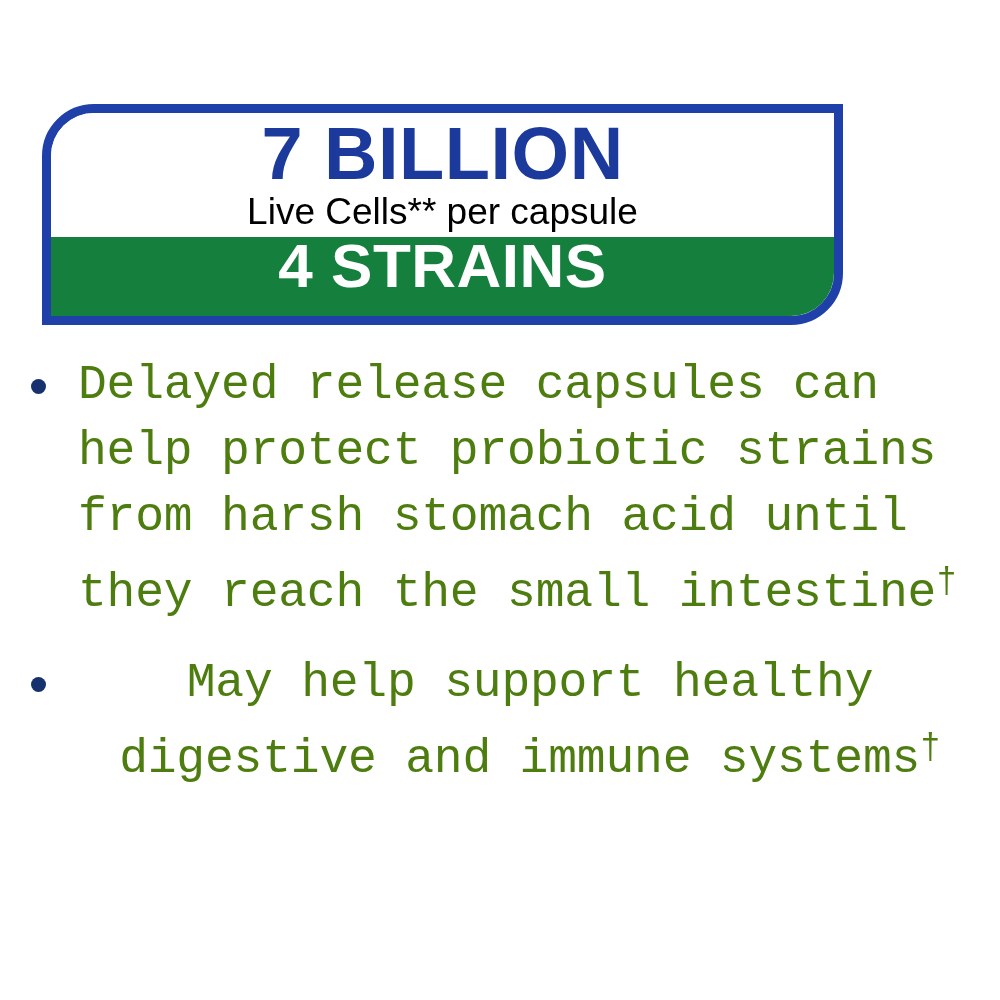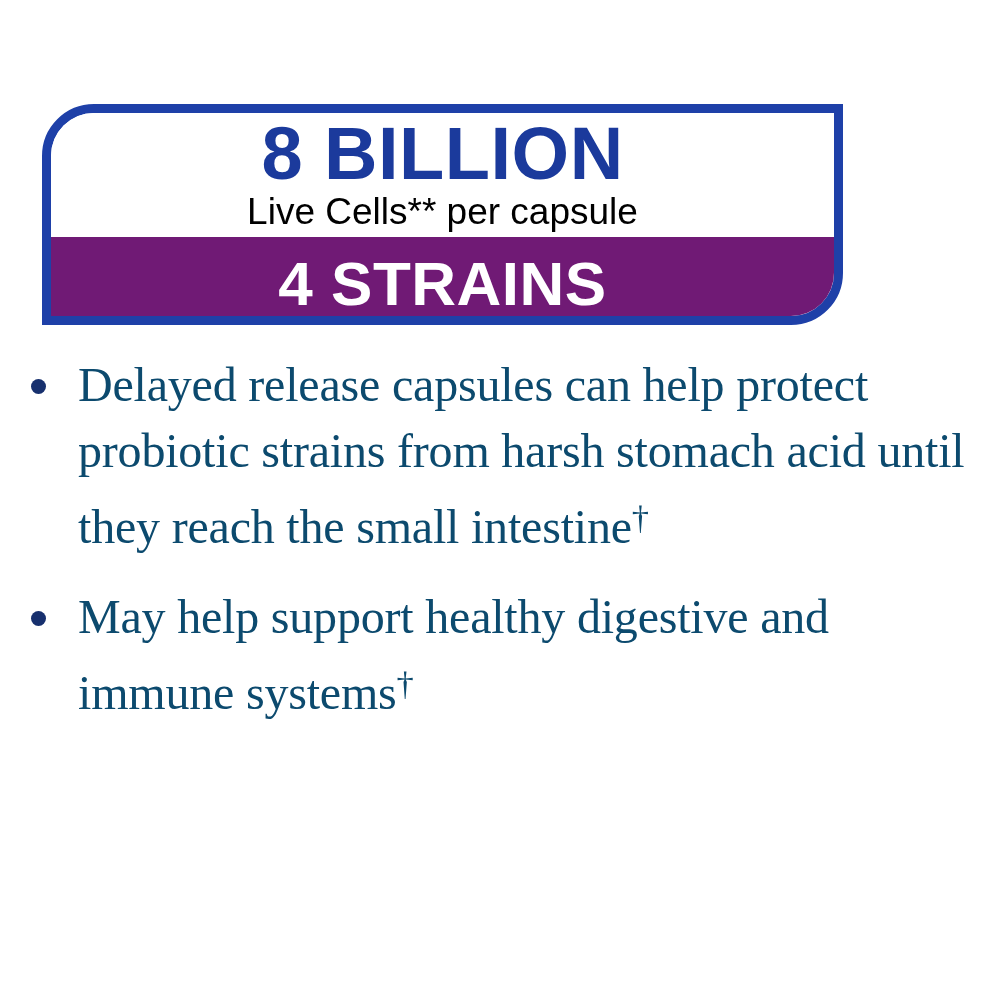--- a/index.html
+++ b/index.html
@@ -75,23 +75,23 @@
     color: #000000;
     white-space: nowrap;
   }
 
   .badge-bottom {
     position: absolute;
     left: 0;
     right: 0;
     top: 124px;
     bottom: 0;
-    background: #701a75;
+    background: #15803d;
     display: flex;
-    align-items: flex-end;
+    align-items: flex-start;
     justify-content: center;
   }
 
   .badge-strains {
     font-family: "Liberation Sans", sans-serif;
     font-weight: bold;
     font-size: 62px;
     line-height: 64px;
     letter-spacing: 0.5px;
     color: #ffffff;
@@ -109,56 +109,57 @@
 
   .benefit-item {
     position: relative;
     padding-left: 78px;
     padding-right: 18px;
     margin-bottom: 24px;
   }
 
   .benefit-item:last-child {
     margin-bottom: 0;
+    text-align: center;
   }
 
   .benefit-bullet {
     position: absolute;
     left: 31px;
     top: 27px;
     width: 15px;
     height: 15px;
     border-radius: 50%;
     background: #17306e;
   }
 
   .benefit-text {
-    font-family: Liberation Serif, serif;
+    font-family: Liberation Mono, monospace;
     font-weight: normal;
     font-size: 48px;
     line-height: 66px;
     letter-spacing: -0.2px;
-    color: #0c4a6e;
+    color: #4d7c0f;
   }
 
   .dagger {
     font-size: 0.72em;
     vertical-align: 0.40em;
     letter-spacing: 0;
   }
 </style>
 </head>
 <body>
 
 <div id="label-panel">
 
   <div class="potency-badge">
 
     <div class="badge-top">
-      <div class="badge-headline">8 BILLION</div>
+      <div class="badge-headline">7 BILLION</div>
       <div class="badge-subline">Live Cells** per capsule</div>
     </div>
 
     <div class="badge-bottom">
       <div class="badge-strains">4 STRAINS</div>
     </div>
 
   </div>
 
   <div class="benefits-list">

